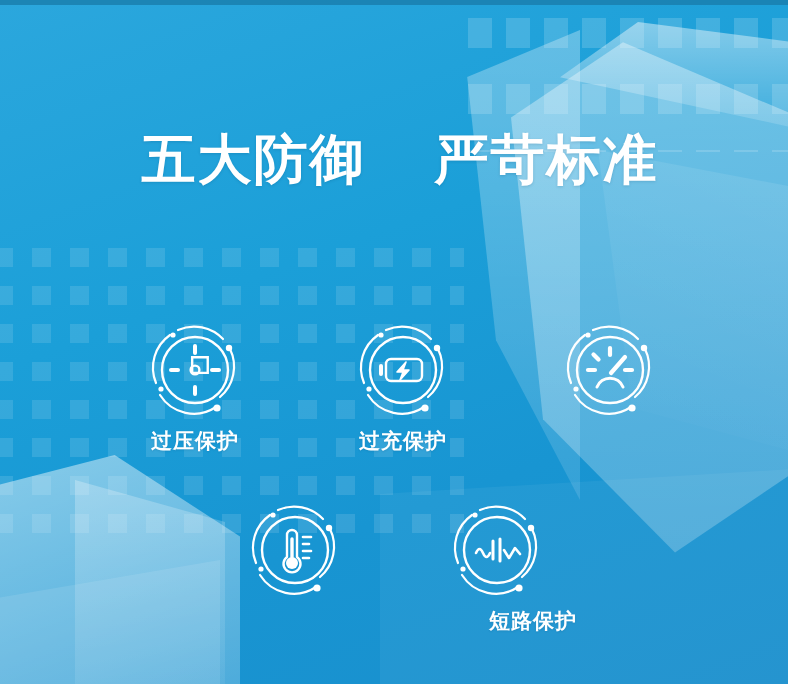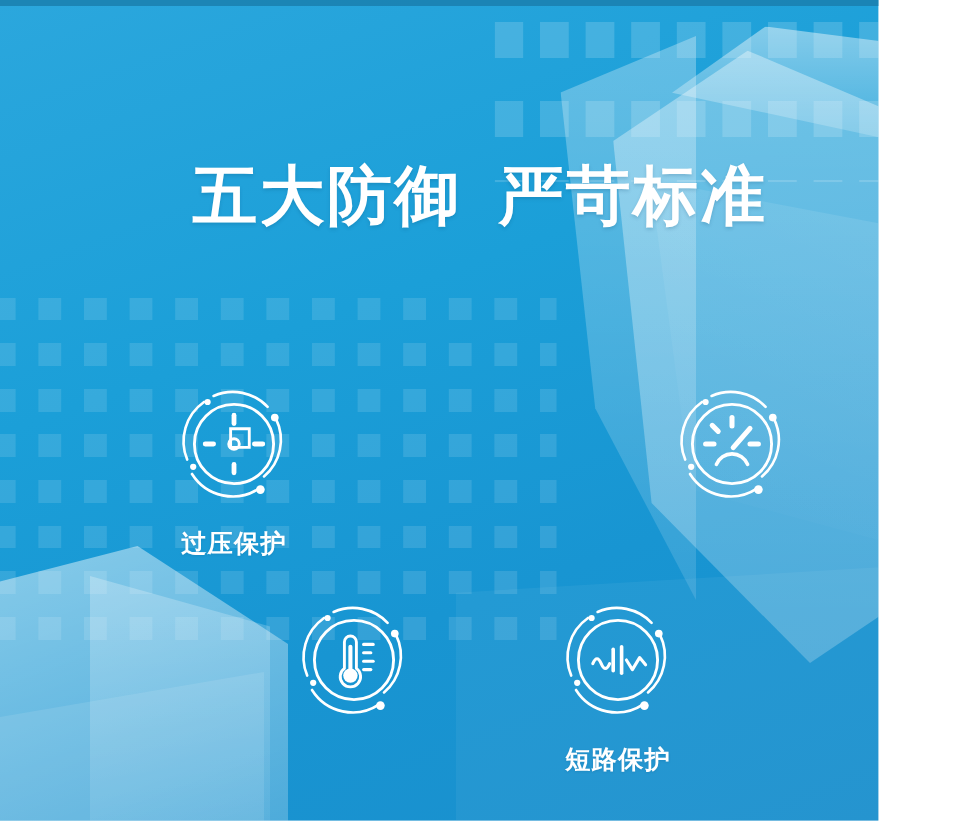--- a/index.html
+++ b/index.html
@@ -2,24 +2,24 @@
 <html><head>
 <meta charset="utf-8">
 <style>
   html, body {
     margin: 0;
     padding: 0;
     background: #ffffff;
   }
   #poster {
     position: relative;
-    width: 732px;
+    width: 788px;
     height: 684px;
     overflow: hidden;
-    font-family: Liberation Serif, serif;
+    font-family: Liberation Mono, monospace;
     background: linear-gradient(160deg, #2ba7dd 0%, #1b9fd8 38%, #1895d2 68%, #1a8fcd 100%);
   }
 
   
   .top-strip {
     position: absolute;
     left: 0; top: 0;
     width: 800px; height: 5px;
     background: #1a7fae;
     opacity: .85;
@@ -126,36 +126,36 @@
     width: 160px;
     text-align: center;
   }
   .feature .icon-wrap {
     width: 110px; height: 110px;
     margin: 0 auto;
     position: relative;
   }
   .feature .icon-wrap svg { display: block; width: 110px; height: 110px; }
   .feature .label {
-    margin-top: 14px;
+    margin-top: 2px;
     color: #ffffff;
     font-size: 21px;
     font-weight: bold;
     letter-spacing: 1px;
     white-space: nowrap;
     text-shadow: 0 1px 2px rgba(0,70,110,.16);
   }
 
   
   .f-0 { left: 115px; top: 315px; }
   .f-1 { left: 323px; top: 315px; }
   .f-2 { left: 530px; top: 315px; }
   
   .f-3 { left: 215px; top: 495px; }
-  .f-4 { left: 435px; top: 495px; }
+  .f-4 { left: 417px; top: 495px; text-align: right; }
 </style>
 </head>
 <body>
 
 <div id="poster">
 
   <div class="top-strip"></div>
 
   <div class="facet shield-main"></div>
   <div class="facet shield-hi"></div>
@@ -189,20 +189,39 @@
           <path d="M38 15 a40 40 0 0 1 45 9" stroke-width="2.2"></path>
           <circle cx="89" cy="33" r="3.2" fill="#ffffff" stroke="none"></circle>
           <circle cx="77" cy="93" r="3.6" fill="#ffffff" stroke="none"></circle>
           <circle cx="21" cy="74" r="2.6" fill="#ffffff" stroke="none"></circle>
           <circle cx="33" cy="20" r="2.6" fill="#ffffff" stroke="none"></circle>
         </svg>
       </div>
       <div class="label">过压保护</div>
     </div>
 
+    <div class="feature f-1">
+      <div class="icon-wrap">
+        <svg viewBox="0 0 110 110" fill="none" stroke="#ffffff" stroke-width="2.4" stroke-linecap="round" stroke-linejoin="round">
+          <rect x="38" y="44" width="36" height="22" rx="5"></rect>
+          <path d="M33 51 v8" stroke-width="4"></path>
+          <path d="M58 47 l-9 10 h6 l-3 8 9 -10 h-6 z" fill="#ffffff" stroke="#ffffff" stroke-width="1.6"></path>
+          <path d="M90 34 a40 40 0 0 1 -10 48" stroke-width="2.2"></path>
+          <path d="M76 92 a40 40 0 0 1 -56 -12" stroke-width="2.2"></path>
+          <path d="M16 68 a40 40 0 0 1 14 -48" stroke-width="2.2"></path>
+          <path d="M38 15 a40 40 0 0 1 45 9" stroke-width="2.2"></path>
+          <circle cx="55" cy="55" r="33"></circle>
+          <circle cx="89" cy="33" r="3.2" fill="#ffffff" stroke="none"></circle>
+          <circle cx="77" cy="93" r="3.6" fill="#ffffff" stroke="none"></circle>
+          <circle cx="21" cy="74" r="2.6" fill="#ffffff" stroke="none"></circle>
+          <circle cx="33" cy="20" r="2.6" fill="#ffffff" stroke="none"></circle>
+        </svg>
+      </div>
+      <div class="label">过充保护</div>
+    </div>
 
     <div class="feature f-2">
       <div class="icon-wrap">
         <svg viewBox="0 0 110 110" fill="none" stroke="#ffffff" stroke-width="2.4" stroke-linecap="round">
           <circle cx="55" cy="55" r="33"></circle>
           <path d="M55 33 v7" stroke-width="4.2"></path>
           <path d="M38.5 39.5 l5 5" stroke-width="4.2"></path>
           <path d="M33 55 h7" stroke-width="4.2"></path>
           <path d="M70 55 h7" stroke-width="4.2"></path>
           <path d="M70 42 l-14 16" stroke-width="4.2"></path>

